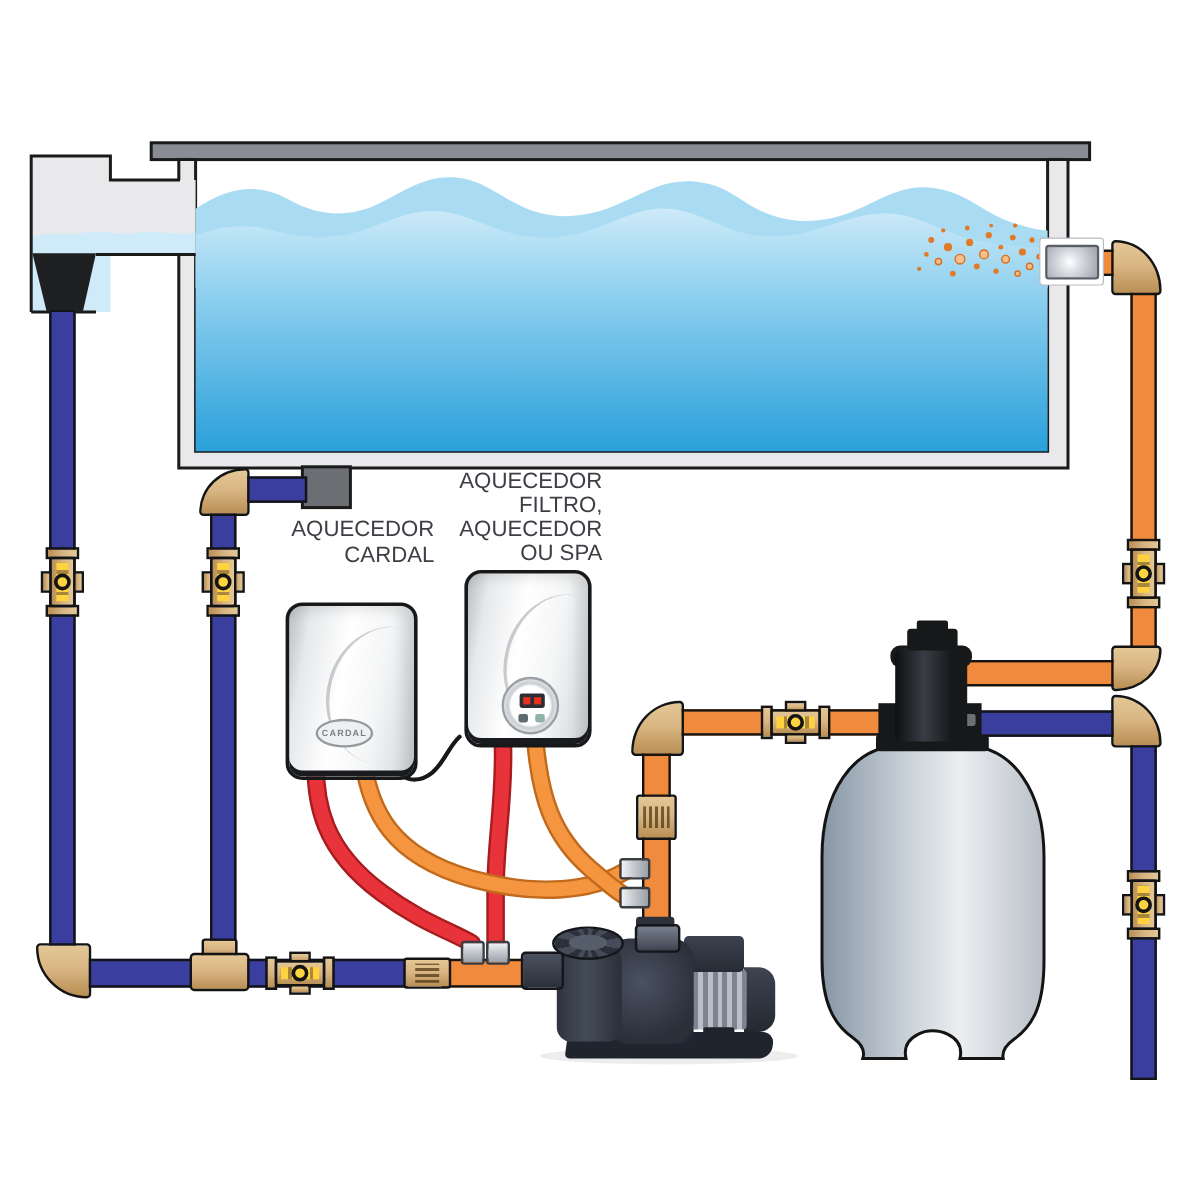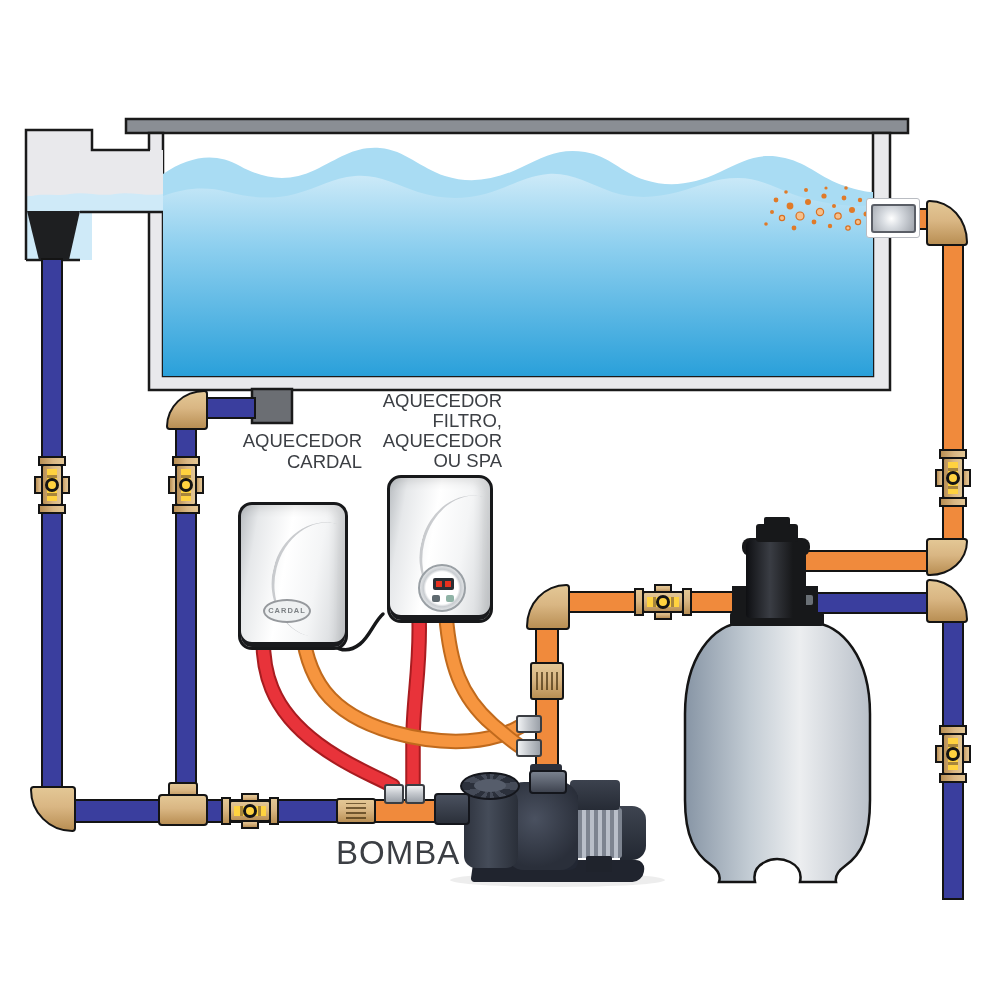--- a/index.html
+++ b/index.html
@@ -313,15 +313,14 @@
   <div class="label" style="left:222px;top:430px;width:140px;font-size:18.5px;line-height:21px;">
     <div>AQUECEDOR</div>
     <div>CARDAL</div>
   </div>
   <div class="label" style="left:372px;top:391px;width:130px;font-size:18.5px;line-height:20px;">
     <div>AQUECEDOR</div>
     <div>FILTRO,</div>
     <div>AQUECEDOR</div>
     <div>OU SPA</div>
   </div>
-  <div class="label" style="left:336px;top:834px;width:124px;font-size:33px;letter-spacing:1px;">BOMBA</div>
 
 </div>
 
 </body></html>

